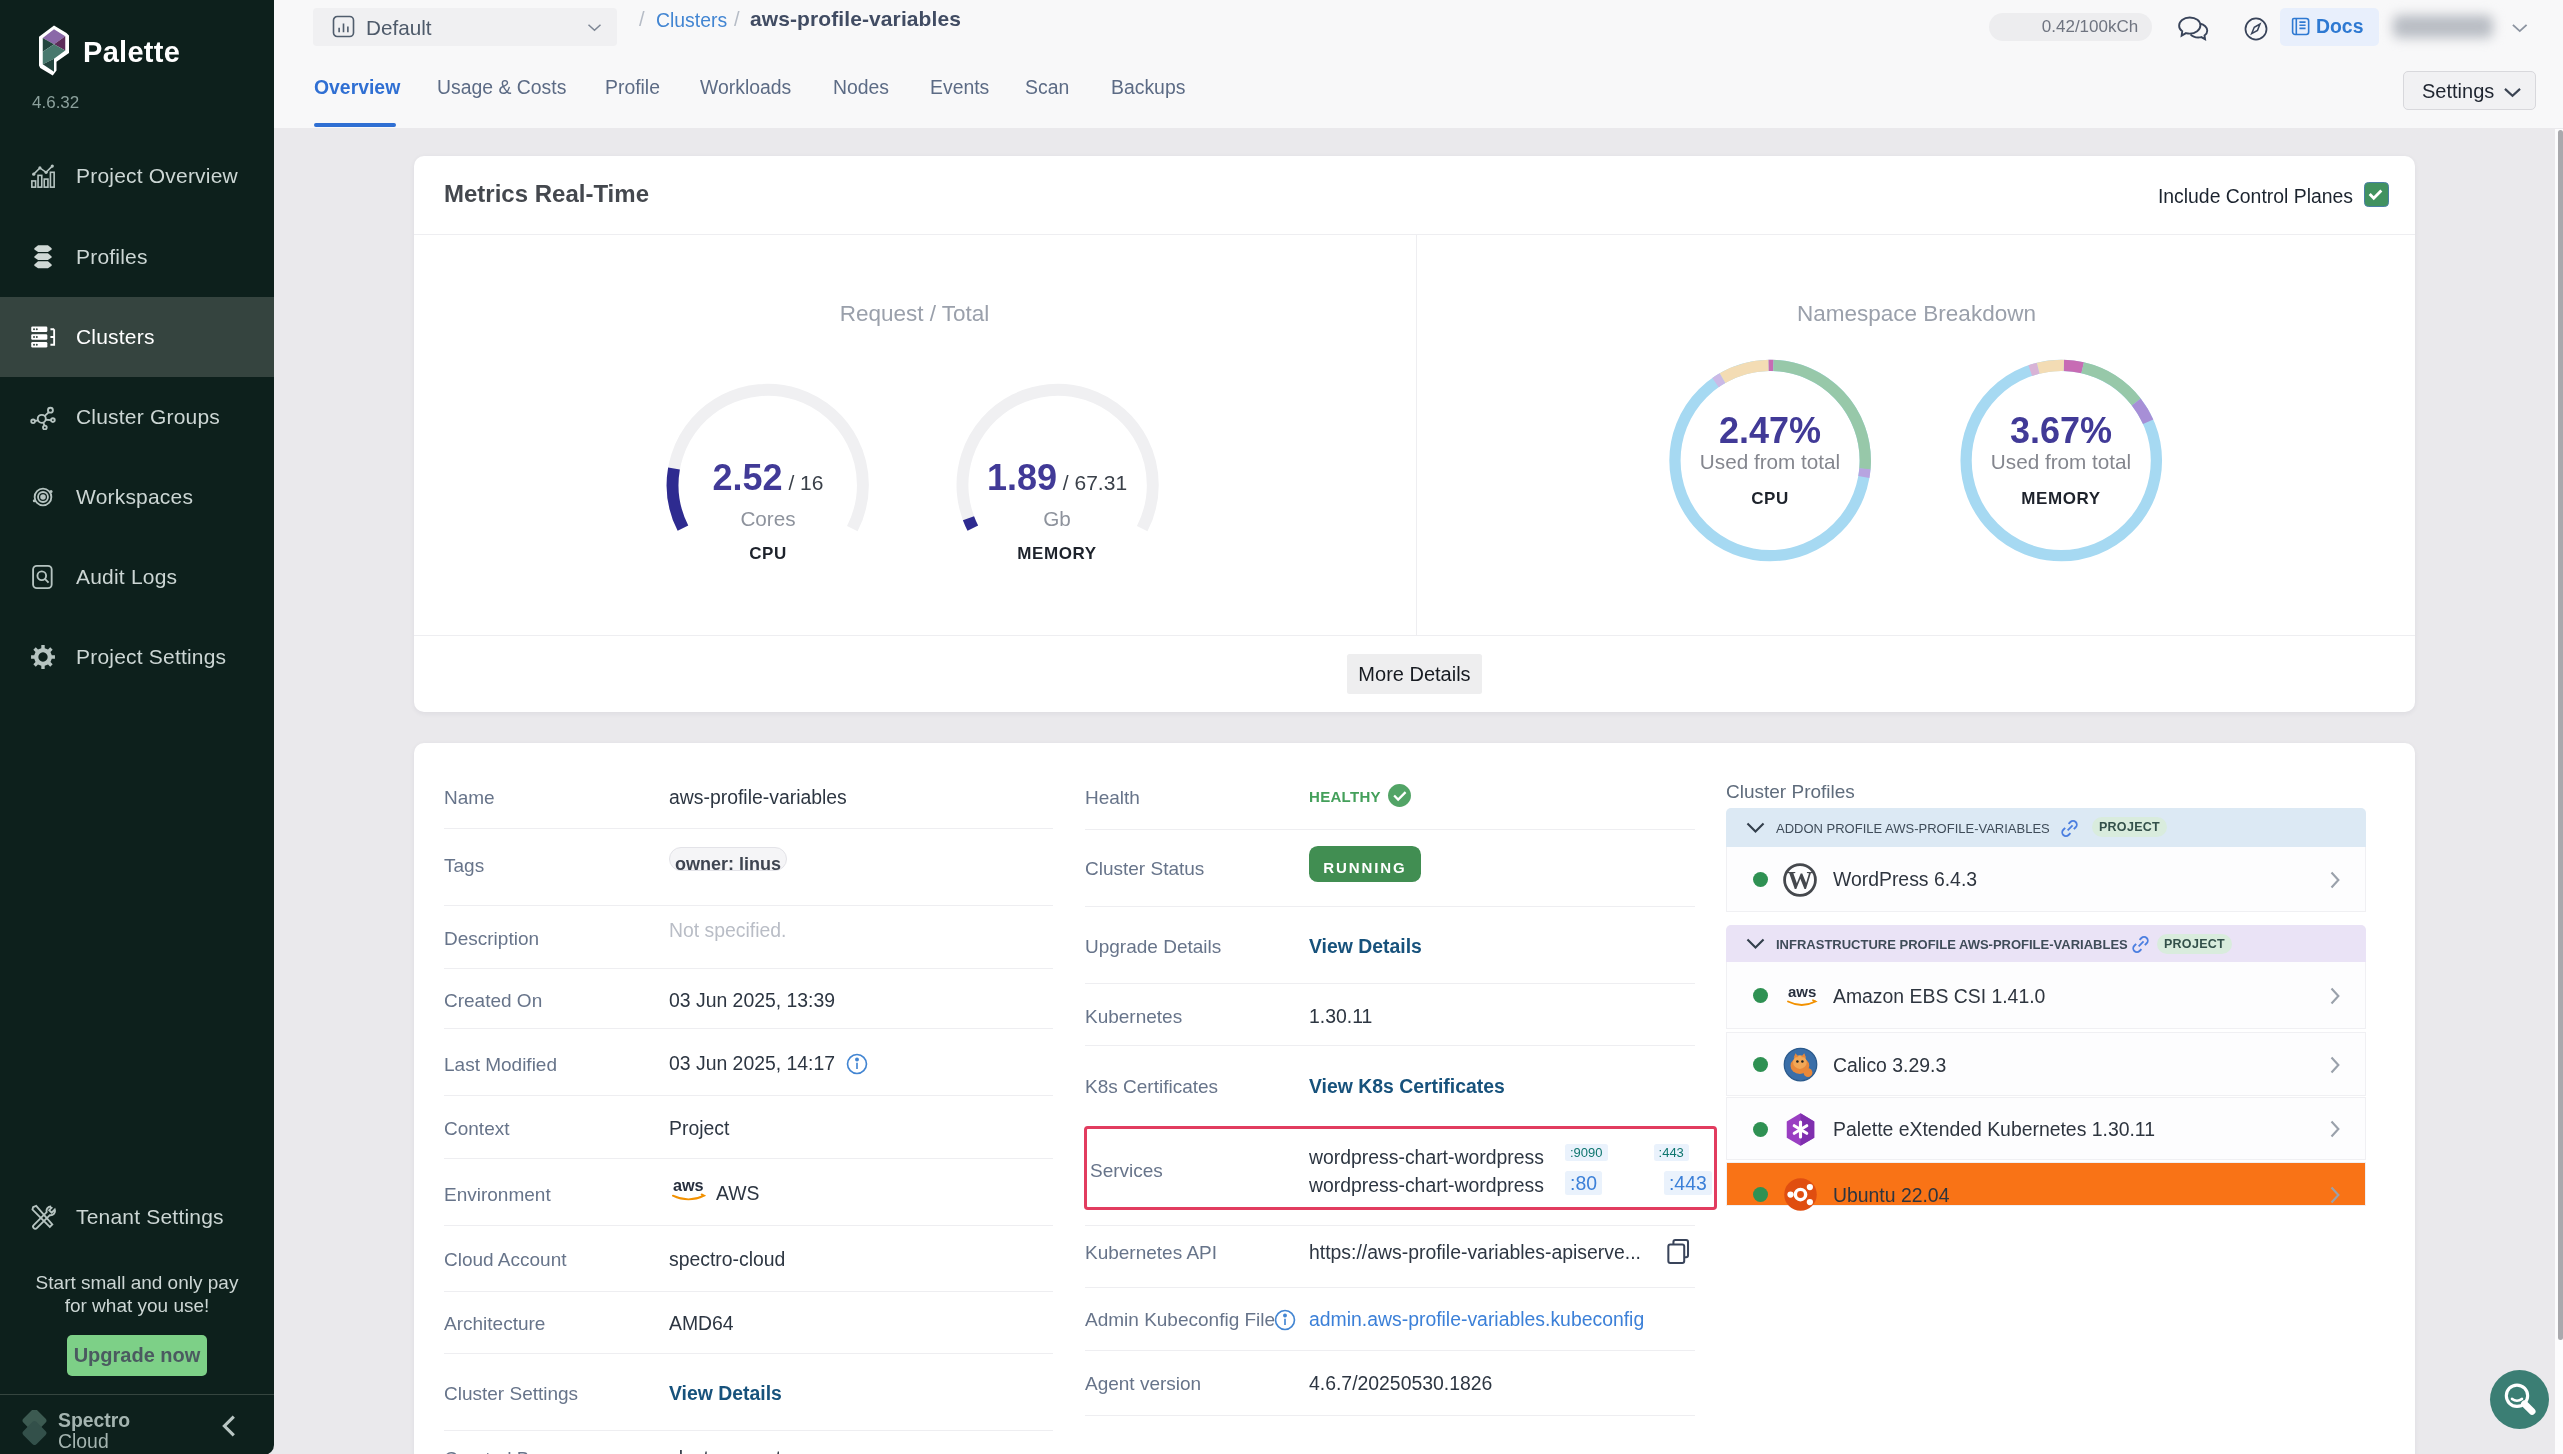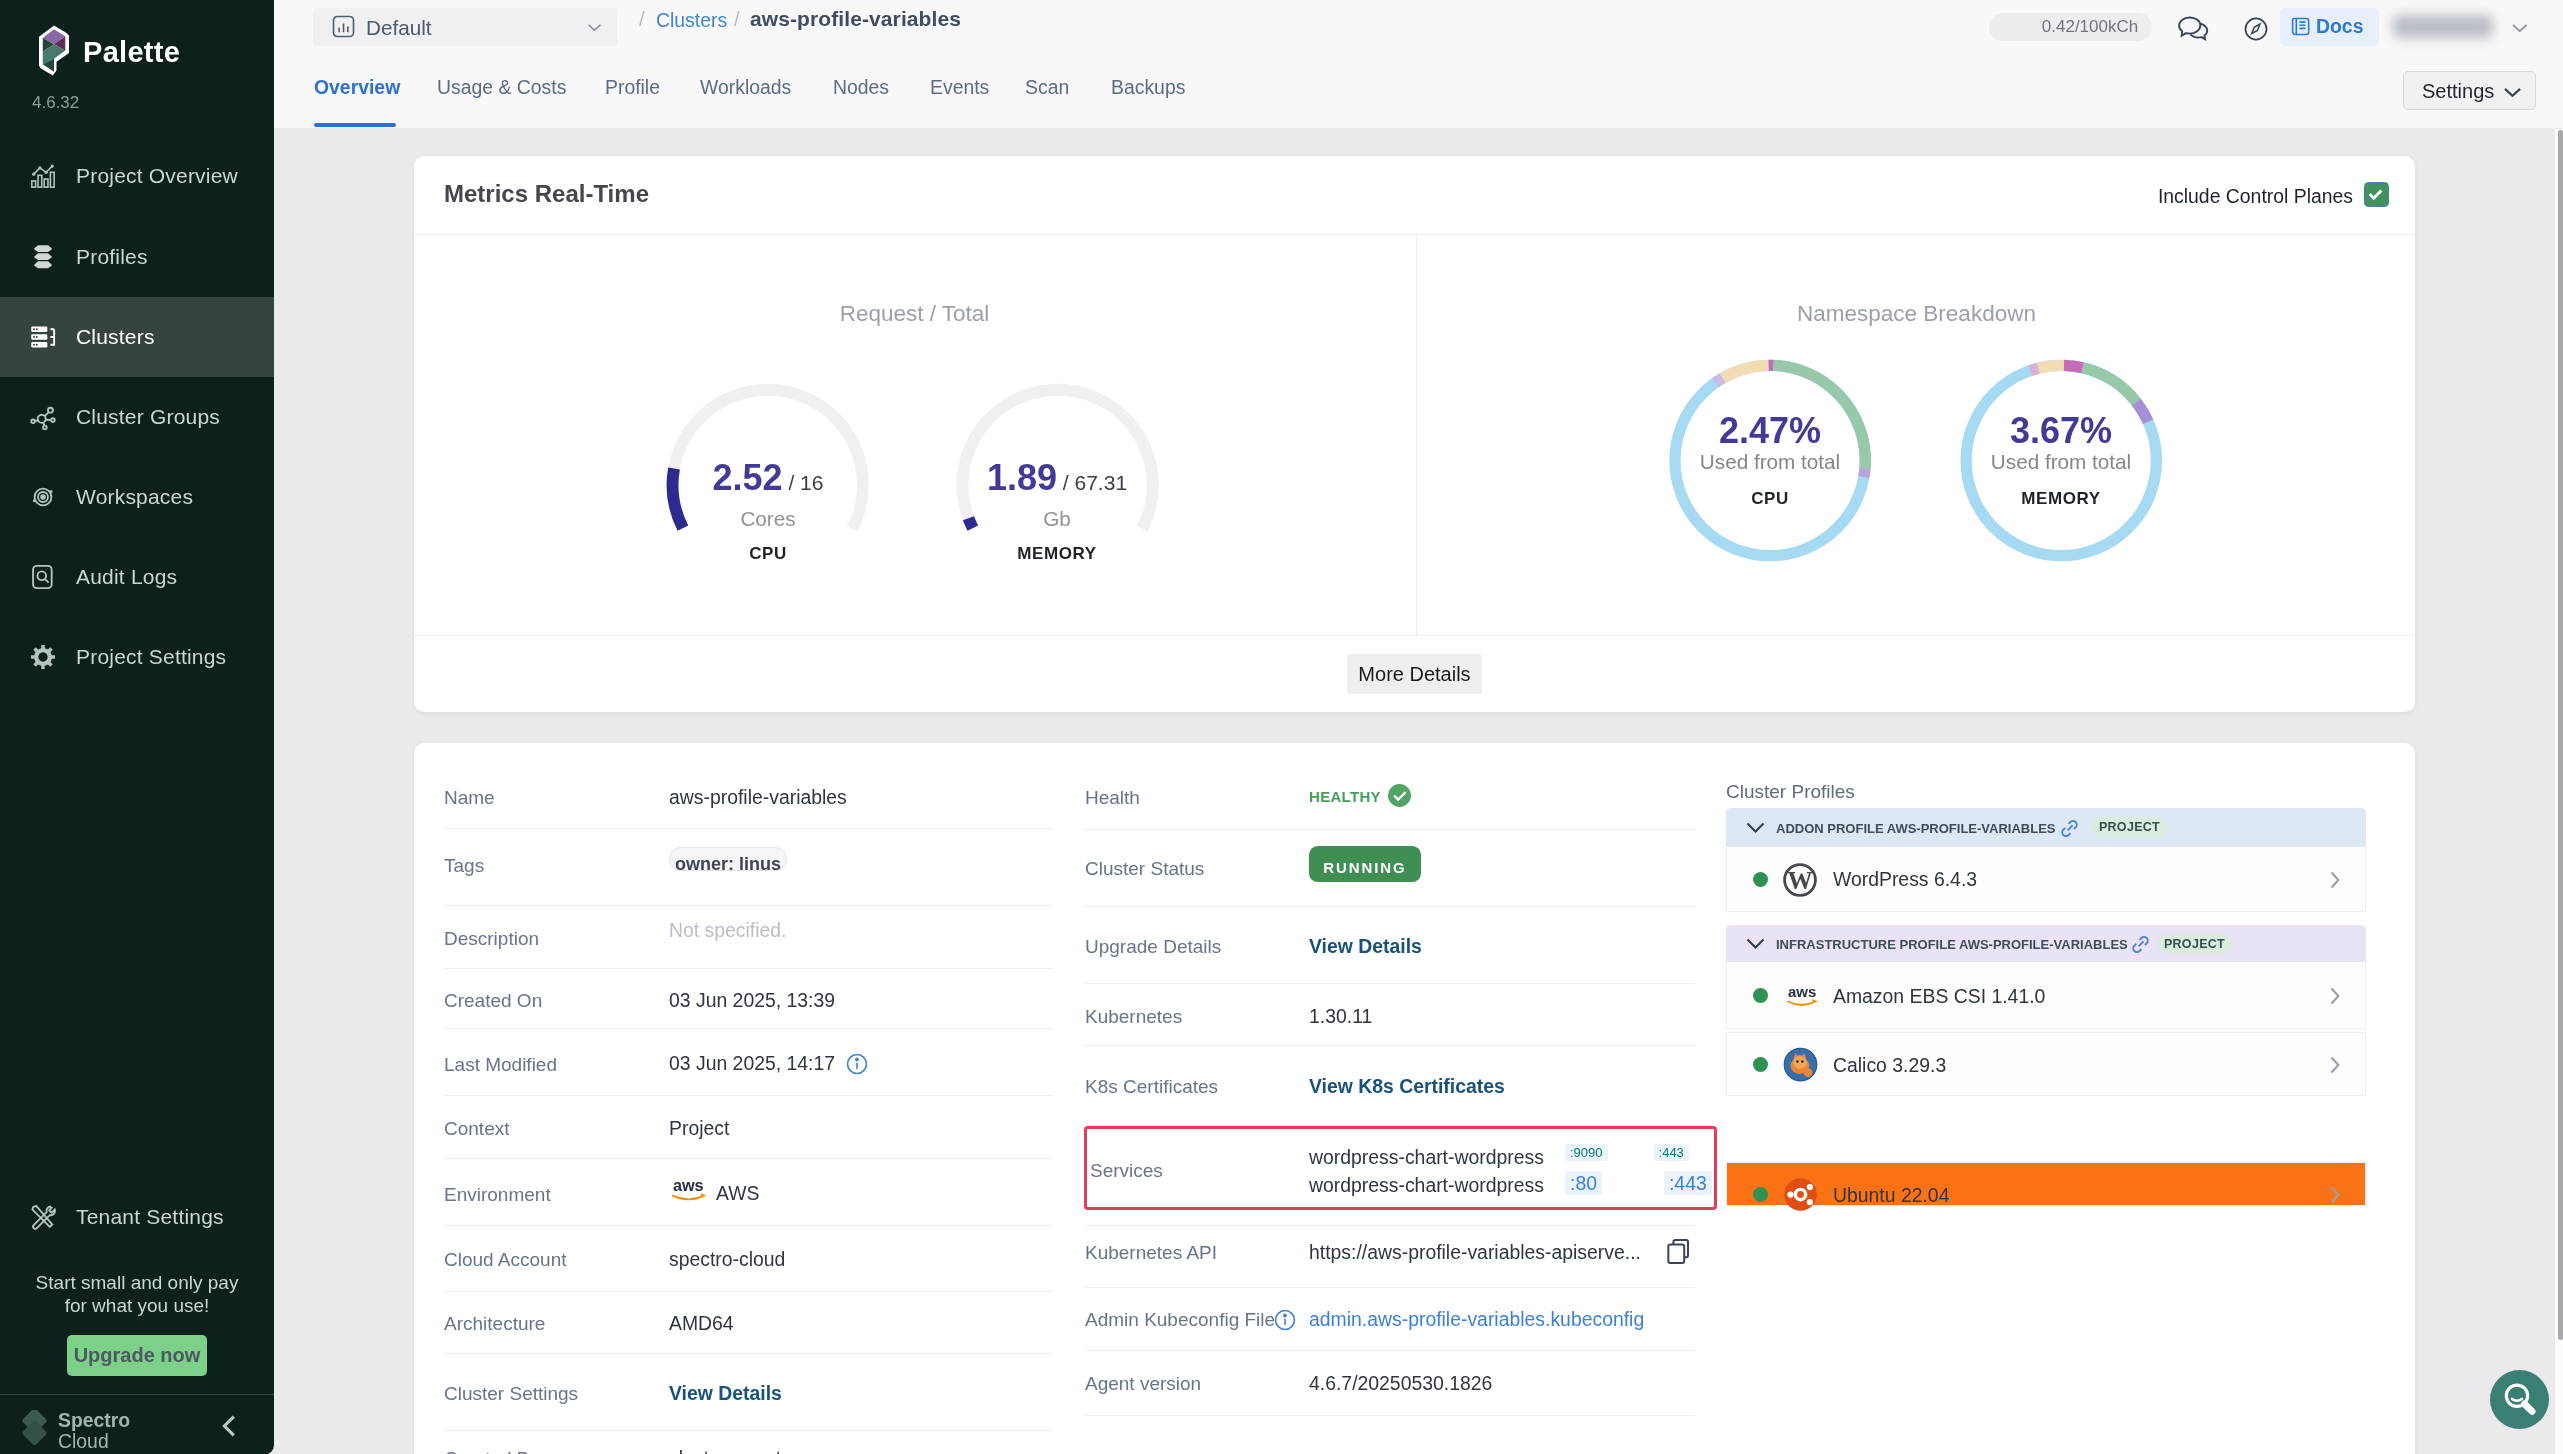--- a/index.html
+++ b/index.html
@@ -391,21 +391,21 @@
   <div class="abs gray-label" style="left:671px;top:630px">Agent version</div>
   <div class="abs val" style="left:895px;top:629px">4.6.7/20250530.1826</div>
   <div class="divider" style="left:671px;top:672px;width:610px"></div>
 
   <div class="abs" style="left:1312px;top:38px;font-size:19px;color:#5f6c7c">Cluster Profiles</div>
 
   <div class="abs" style="left:1312px;top:65px;width:640px;height:39px;background:#dce9f4;border-radius:5px 5px 0 0">
     <svg class="abs" style="left:19px;top:12.5px" width="21" height="13.8" viewBox="0 0 34 22">
         <path d="M4 4 l13 13 13 -13" stroke="#333f4c" stroke-width="3.4" fill="none"></path>
       </svg>
-    <div class="abs" style="left:50px;top:12.5px;font-size:13px;font-weight:700;color:#3f4c59;letter-spacing:0px">ADDON PROFILE AWS-PROFILE-VARIABLES</div>
+    <div class="abs" style="left:50px;top:12.5px;font-size:13px;font-weight:400;color:#3f4c59;letter-spacing:0px">ADDON PROFILE AWS-PROFILE-VARIABLES</div>
     <svg class="abs" style="left:333px;top:10px" width="21" height="21" viewBox="0 0 34 34">
         <g stroke="#4c7fe0" stroke-width="3" fill="none">
           <path d="M14 20 l8 -8 M10 16 l-3 3 a6 6 0 0 0 8.5 8.5 l3 -3 M24 18 l3 -3 a6 6 0 0 0 -8.5 -8.5 l-3 3"></path>
         </g>
       </svg>
     <div class="abs" style="left:366px;top:9.4px;height:20px;background:#d9ecdd;border-radius:10px;padding:0 6.9px;line-height:20px;font-size:12.5px;font-weight:700;color:#33504a;letter-spacing:0.3px">PROJECT</div>
   </div>
   <div class="abs" style="left:1312px;top:104px;width:640px;height:65px;background:#fdfdfe;border:0.6px solid #f0f0f3;border-top:none">
     <div class="abs" style="left:26px;top:25px;width:15px;height:15px;border-radius:50%;background:#2f9153"></div>
     <svg class="abs" style="left:56px;top:15.7px" width="34" height="34" viewBox="0 0 54 54">
@@ -451,20 +451,34 @@
       <path d="M17 17 l3 -7 5 6 Z M37 17 l-3 -7 -5 6 Z" fill="#e8883a"></path>
       <circle cx="23" cy="23" r="2" fill="#222"></circle>
         <circle cx="31" cy="23" r="2" fill="#222"></circle>
       <circle cx="40" cy="41" r="7" fill="#e8883a"></circle>
     </svg>
     <div class="abs" style="left:106px;top:20.7px;font-size:19.4px;color:#2e353f">Calico 3.29.3</div>
     <svg class="abs" style="left:602px;top:22px" width="12.5" height="20" viewBox="0 0 20 32">
         <path d="M4 4 l11 12 -11 12" stroke="#9aa1ab" stroke-width="3.4" fill="none"></path>
       </svg>
   </div>
+  <div class="abs" style="left:1312px;top:354px;width:640px;height:63px;background:#fdfdfe;border:0.6px solid #f0f0f3">
+    <div class="abs" style="left:26px;top:24px;width:15px;height:15px;border-radius:50%;background:#2f9153"></div>
+    <svg class="abs" style="left:56px;top:13.8px" width="35" height="35" viewBox="0 0 56 56">
+      <path d="M28 2 L50 15 V41 L28 54 L6 41 V15 Z" fill="#9a3fc2"></path>
+      <path d="M28 2 L50 15 V41 L28 54 Z" fill="#7f2fae"></path>
+      <g stroke="#fff" stroke-width="5" stroke-linecap="round">
+          <path d="M28 16 v24 M18 22 l20 12 M38 22 l-20 12"></path>
+        </g>
+    </svg>
+    <div class="abs" style="left:106px;top:20px;font-size:19.4px;color:#2e353f">Palette eXtended Kubernetes 1.30.11</div>
+    <svg class="abs" style="left:602px;top:21px" width="12.5" height="20" viewBox="0 0 20 32">
+        <path d="M4 4 l11 12 -11 12" stroke="#9aa1ab" stroke-width="3.4" fill="none"></path>
+      </svg>
+  </div>
   <div class="abs" style="left:1312px;top:419px;width:640px;height:44px;background:#f97316;border:0.6px solid #f0f0f3">
     <div class="abs" style="left:26px;top:24.4px;width:15px;height:15px;border-radius:50%;background:#2f9153"></div>
     <svg class="abs" style="left:56px;top:14.4px" width="35" height="35" viewBox="0 0 56 56">
       <circle cx="28" cy="28" r="26" fill="#e04e10"></circle>
       <g fill="#fff">
           <circle cx="43" cy="16" r="5"></circle>
           <circle cx="12" cy="28" r="5"></circle>
           <circle cx="43" cy="40" r="5"></circle>
           <path d="M28 17 a11 11 0 1 0 0 22 a11 11 0 0 0 0 -22 m0 5.5 a5.5 5.5 0 1 1 0 11 a5.5 5.5 0 0 1 0 -11" fill-rule="evenodd"></path>
         </g>

